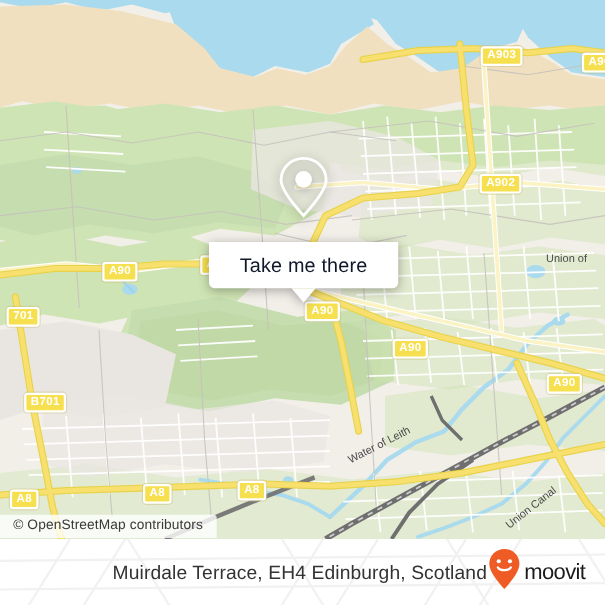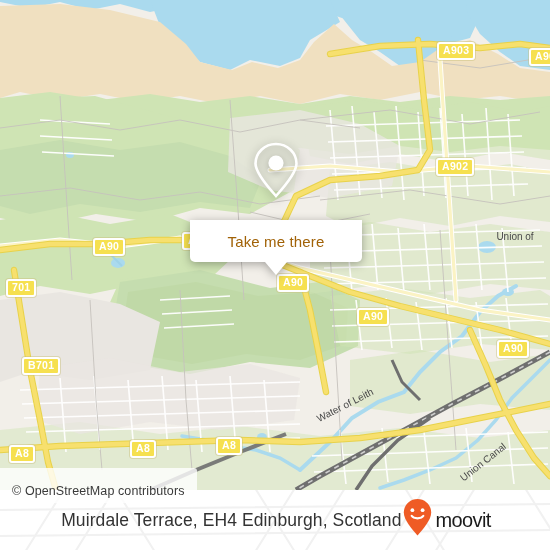--- a/index.html
+++ b/index.html
@@ -8,21 +8,21 @@
   #app{position:relative;width:550px;height:550px;overflow:hidden;background:#fff;}
 
   
   #map{position:absolute;left:0;top:0;width:550px;height:490px;overflow:hidden;background:#f2efe9;}
   #map svg{display:block;}
 
   
   #attribution{
     position:absolute;left:0;top:468px;
     background:rgba(255,255,255,.80);
-    padding:16px 12px 5px 12px;
+    padding:2px 12px 5px 12px;
     font-size:12.5px;color:#3a3a3a;letter-spacing:.1px;
     border-radius:0 3px 0 0;
     white-space:nowrap;
     z-index:40;
   }
 
   
   #popup{
     position:absolute;left:190px;top:122px;width:172px;
     z-index:50;
@@ -30,39 +30,39 @@
   }
   #popup-head{
     height:98px;border-radius:5px 5px 0 0;
     display:flex;align-items:center;justify-content:center;
   }
   #popup-foot{
     background:#fff;border-radius:0 0 5px 5px;
     height:42px;display:flex;align-items:center;justify-content:center;
   }
   #popup-label{
-    font-size:15px;color:#a16207;letter-spacing:.15px;
+    font-size:18px;color:#0f172a;letter-spacing:.15px;
   }
   #popup-tail{
     position:absolute;left:50%;top:140px;margin-left:-11px;
     width:0;height:0;
     border-left:11px solid transparent;
     border-right:11px solid transparent;
     border-top:13px solid #fff;
   }
 
   
   #footer{
     position:absolute;left:0;top:490px;width:550px;height:60px;
     background:#fff;overflow:hidden;
   }
   #footer-watermark{position:absolute;left:0;top:0;width:550px;height:60px;opacity:.55;}
   #footer-inner{
     position:relative;height:60px;display:flex;align-items:center;
-    justify-content:center;padding:0 18px 0 20px;box-sizing:border-box;
+    justify-content:flex-end;padding:0 18px 0 20px;box-sizing:border-box;
   }
   #footer-title{font-size:17.5px;color:#333;letter-spacing:.1px;white-space:nowrap;}
   #brand{display:flex;align-items:center;gap:3px;}
   #brand-word{font-size:20px;color:#1b1b1b;letter-spacing:-.6px;line-height:1;font-weight:400;}
 </style>
 </head>
 <body>
 
 <div id="app">
 

